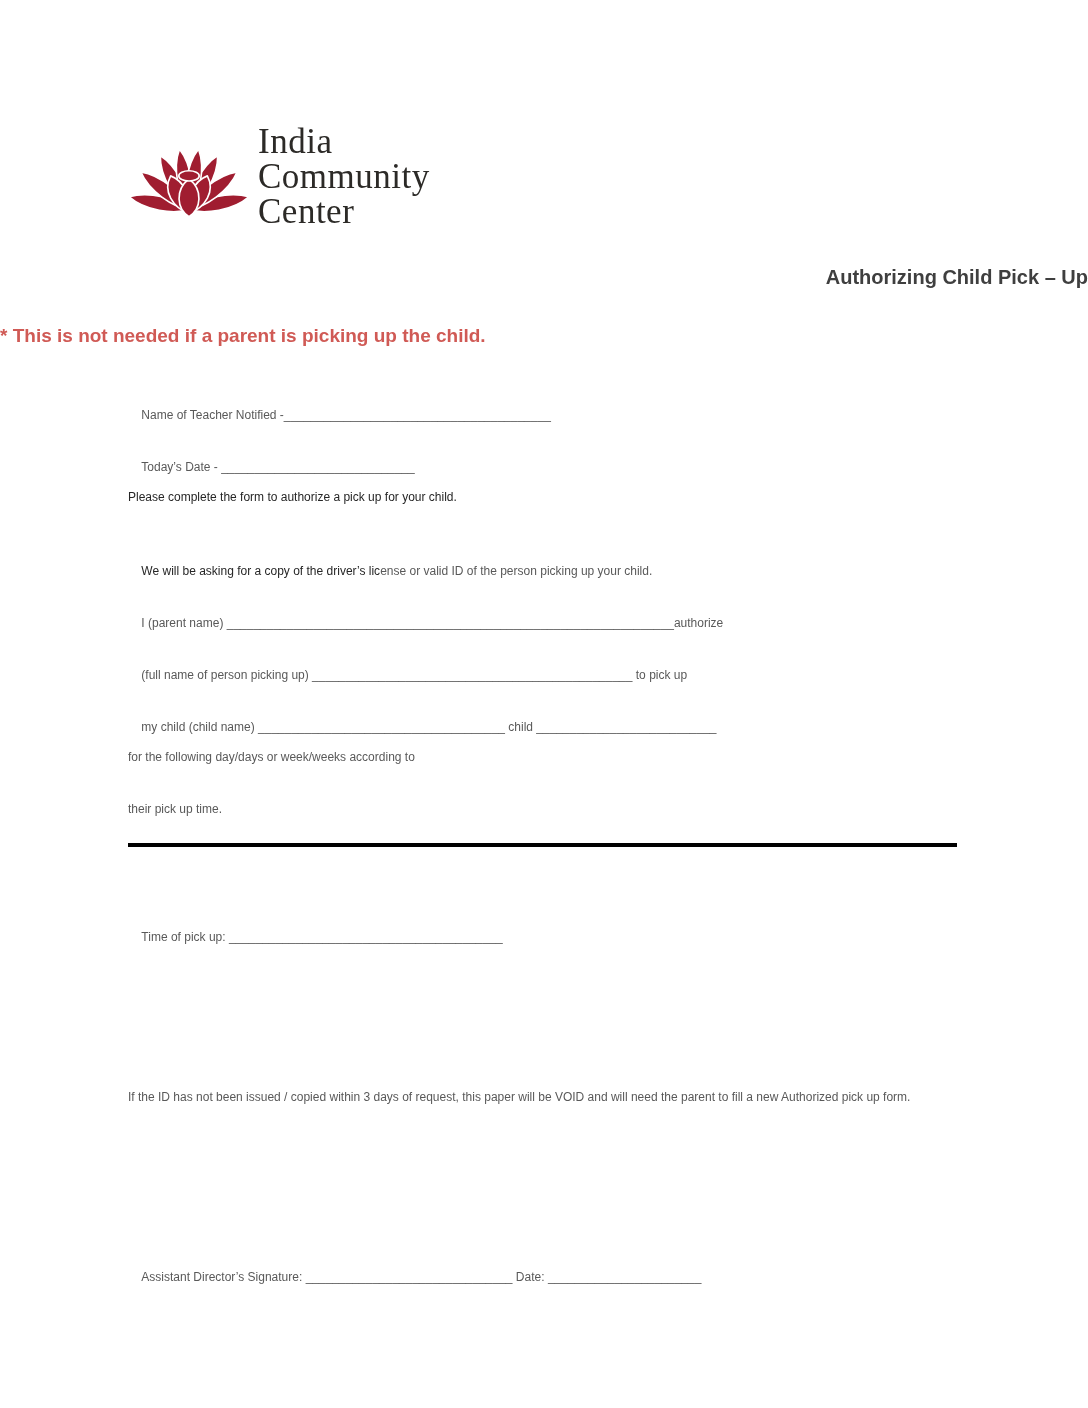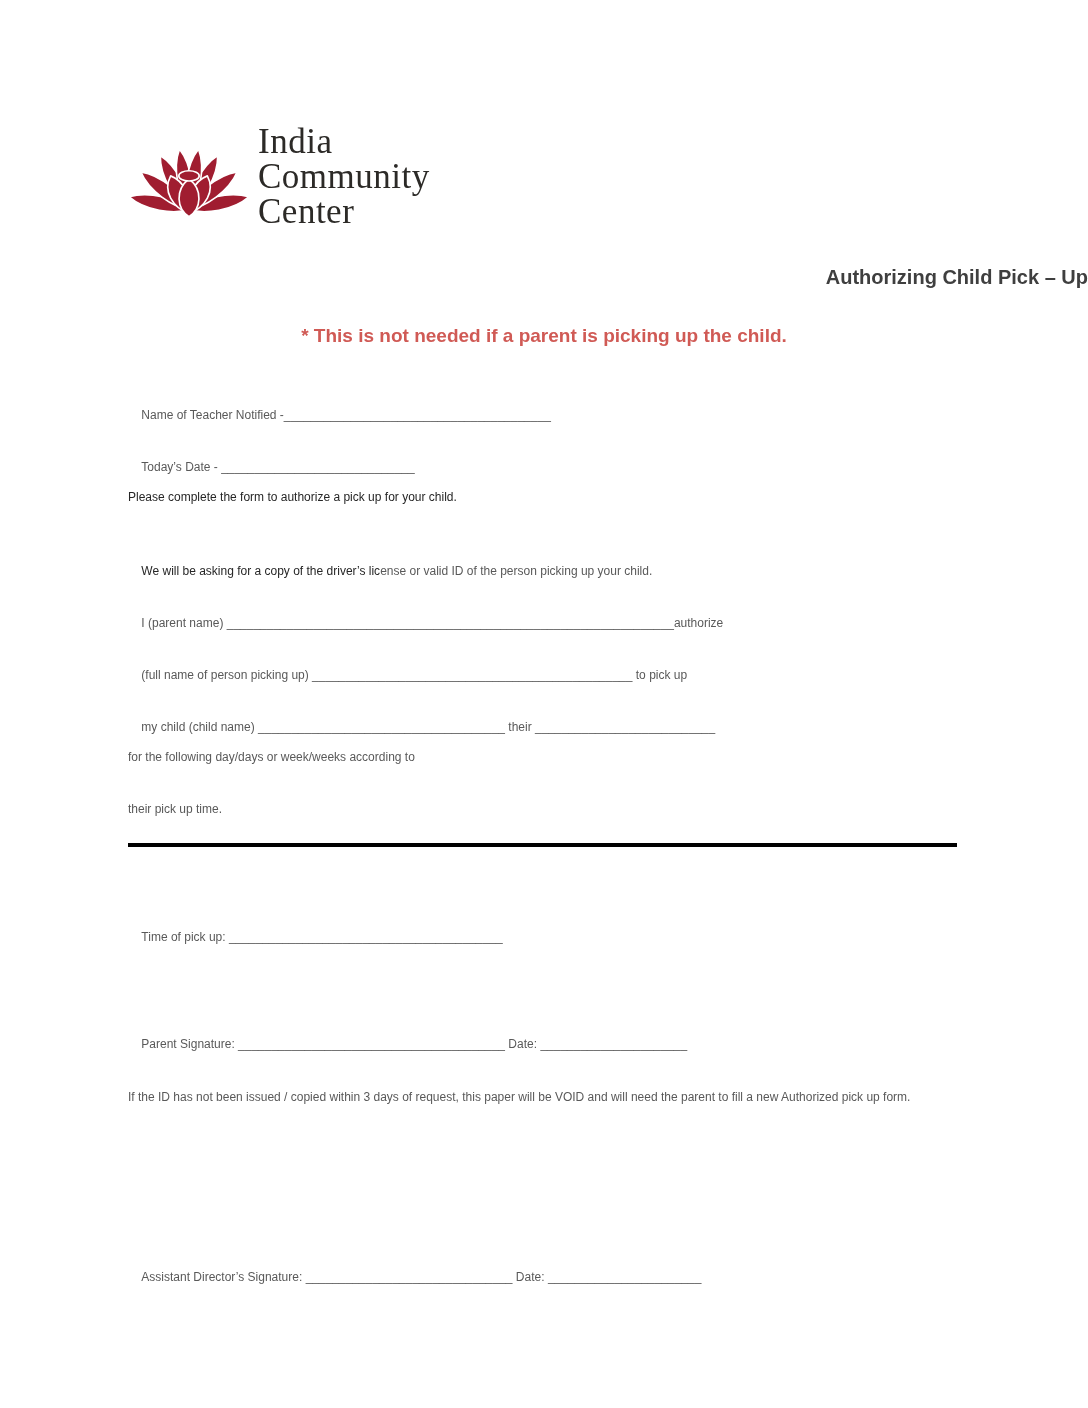--- a/index.html
+++ b/index.html
@@ -24,21 +24,21 @@
     color: #2c2a27;
     letter-spacing: 0.5px;
   }
   .org-name div { white-space: nowrap; }
   .form-title {
     position: absolute; top: 266px; left: 0; width: 100%;
     text-align: right; font-size: 20px; font-weight: bold; color: #3f3f3f;
   }
   .notice {
     position: absolute; top: 325px; left: 0; width: 100%;
-    text-align: center; font-size: 19px; font-weight: bold; color: #d05a55;
+    text-align: left; font-size: 19px; font-weight: bold; color: #d05a55;
   }
   .row {
     position: absolute; left: 128px;
     font-size: 12px; line-height: 22px;
     white-space: pre-wrap; color: #595959;
   }
   .dark { color: #262626; }
   .rule {
     position: absolute; left: 128px; top: 843px;
     width: 829px; height: 4px; background: #000000; border: none;
@@ -93,36 +93,33 @@
 
   <div class="row" style="top:590px">
     <span>I (parent name) </span><span>___________________________________________________________________</span><span>authorize</span>
   </div>
 
   <div class="row" style="top:642px">
     <span>(full name of person picking up) </span><span>________________________________________________</span><span> to pick up</span>
   </div>
 
   <div class="row" style="top:694px">
-    <span>my child (child name) </span><span>_____________________________________</span><span> their </span><span>___________________________</span>
+    <span>my child (child name) </span><span>_____________________________________</span><span> child </span><span>___________________________</span>
   </div>
 
   <div class="row" style="top:746px">for the following day/days or week/weeks according to</div>
 
   <div class="row" style="top:798px">their pick up time.</div>
 
   <div class="rule"></div>
 
   <div class="row" style="top:904px">
     <span>Time of pick up: </span><span>_________________________________________</span>
   </div>
 
-  <div class="row" style="top:1011px">
-    <span>Parent Signature: </span><span>________________________________________</span><span> Date: </span><span>______________________</span>
-  </div>
 
   <div class="row void-note" style="top:1087px">If the ID has not been issued / copied within 3 days of request, this paper will be VOID and will need the parent to fill a new Authorized pick up form.</div>
 
   <div class="row" style="top:1244px">
     <span>Assistant Director’s Signature: </span><span>_______________________________</span><span> Date: </span><span>_______________________</span>
   </div>
 
 </div>
 
 </body></html>

